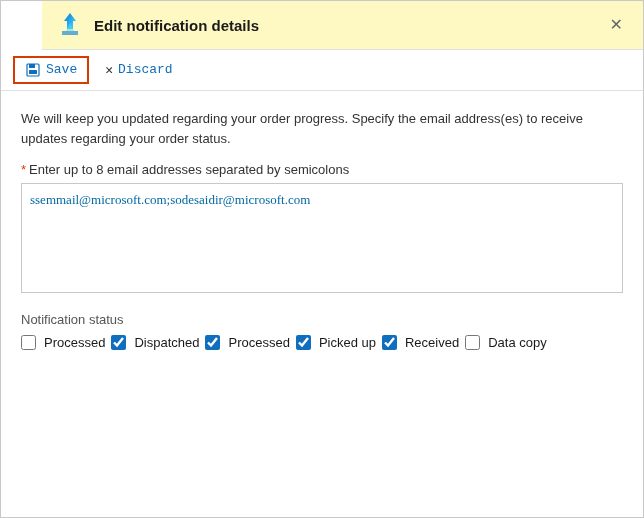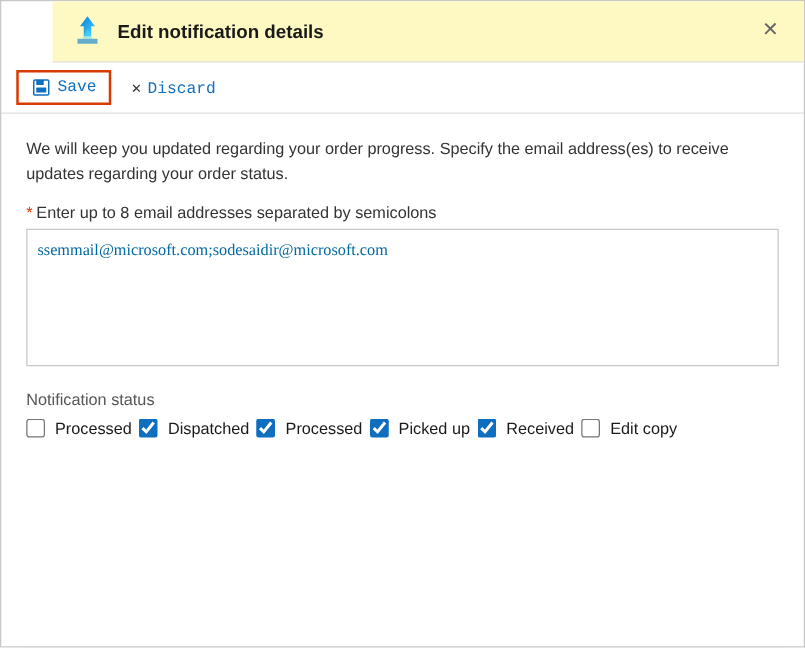--- a/index.html
+++ b/index.html
@@ -206,17 +206,17 @@
         <div class="checkbox-item">
           <input type="checkbox" checked="" style="">
           <label>Picked up</label>
         </div>
         <div class="checkbox-item">
           <input type="checkbox" checked="" style="">
           <label>Received</label>
         </div>
         <div class="checkbox-item">
           <input type="checkbox" style="">
-          <label>Edit copy</label>
+          <label>Data copy</label>
         </div>
       </div>
   </div>
 </div>
 
 </body></html>

